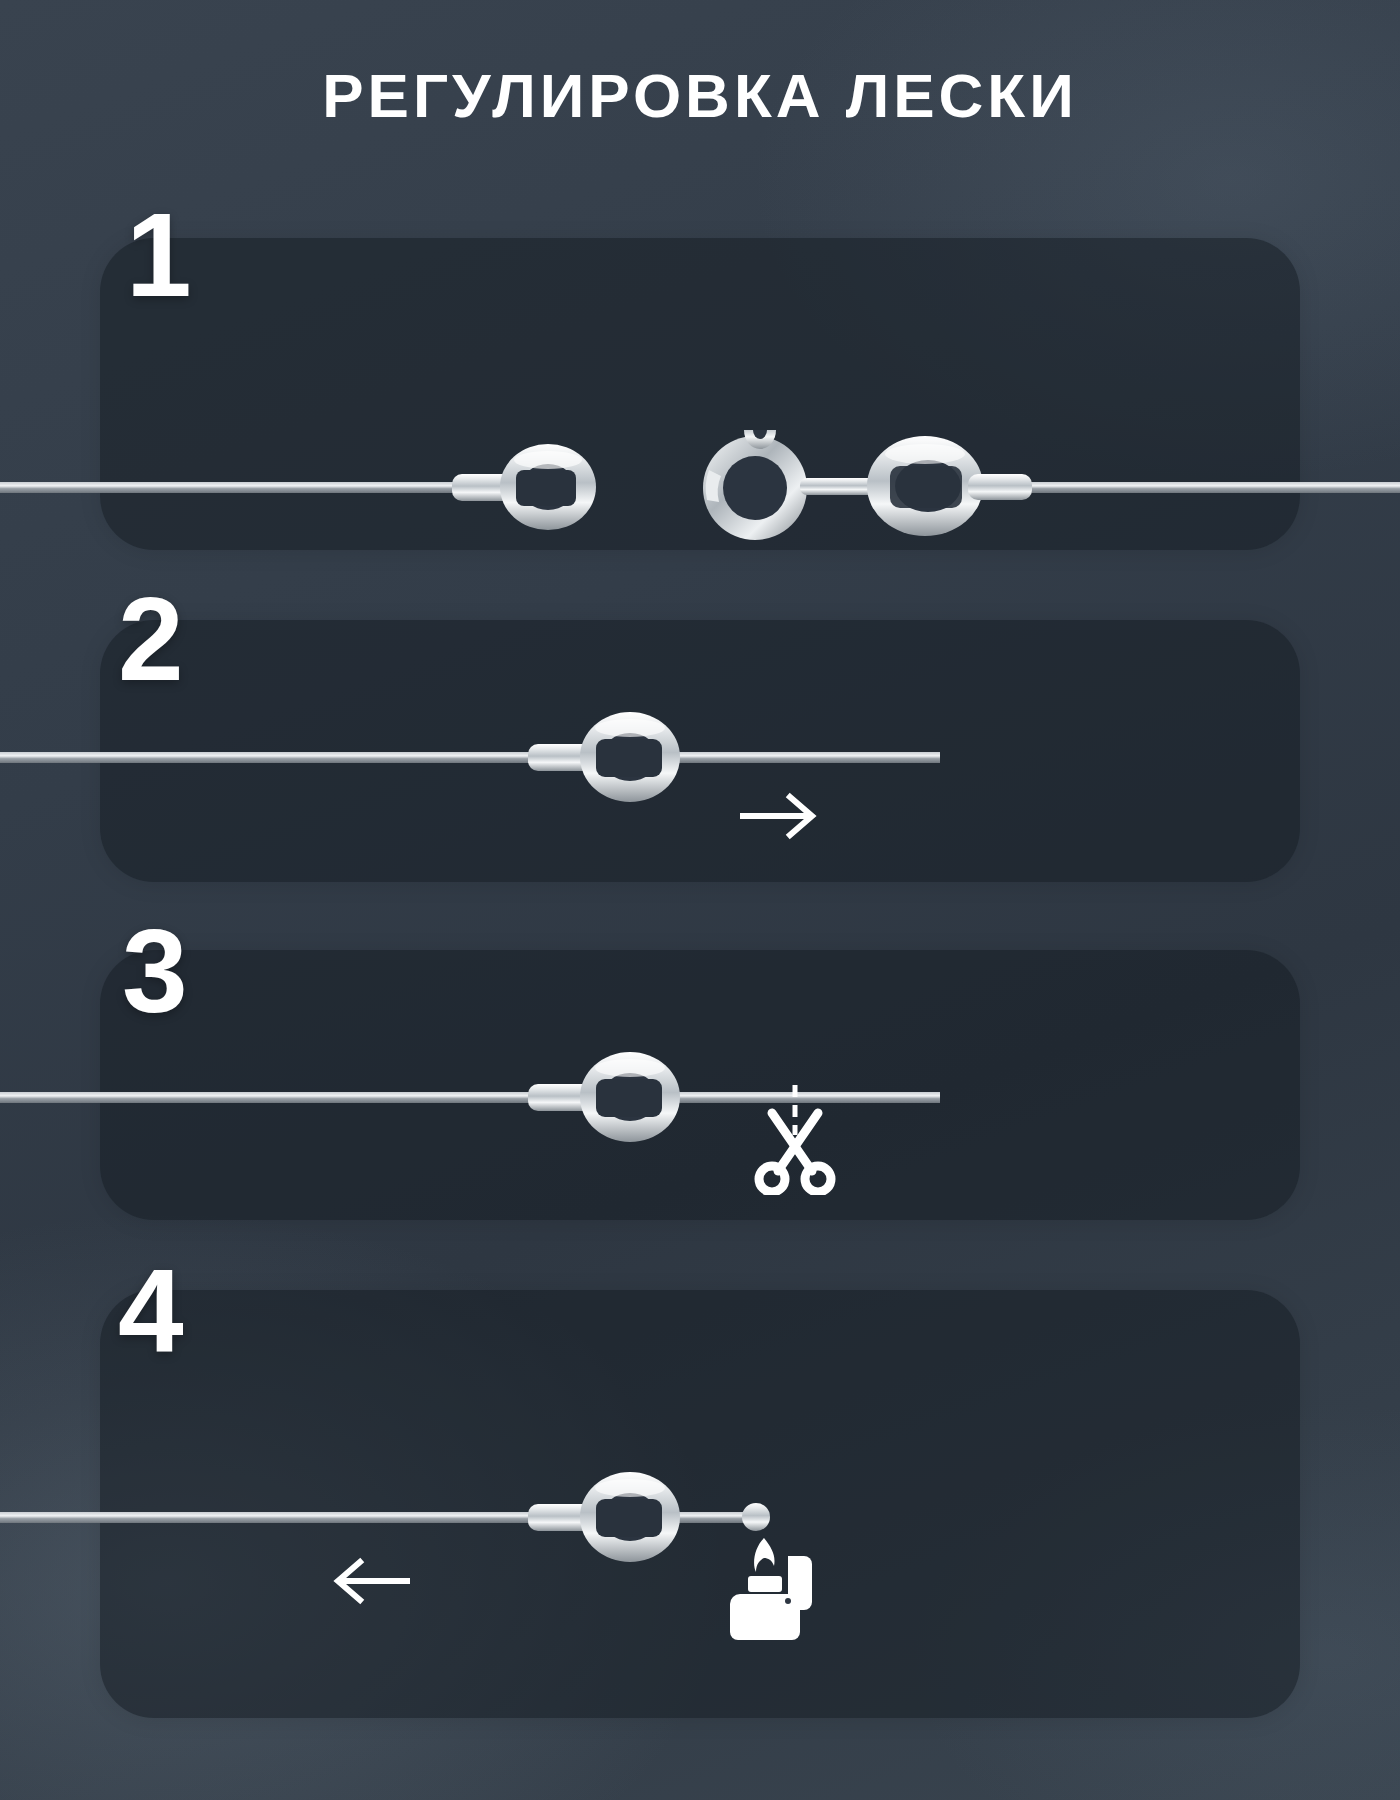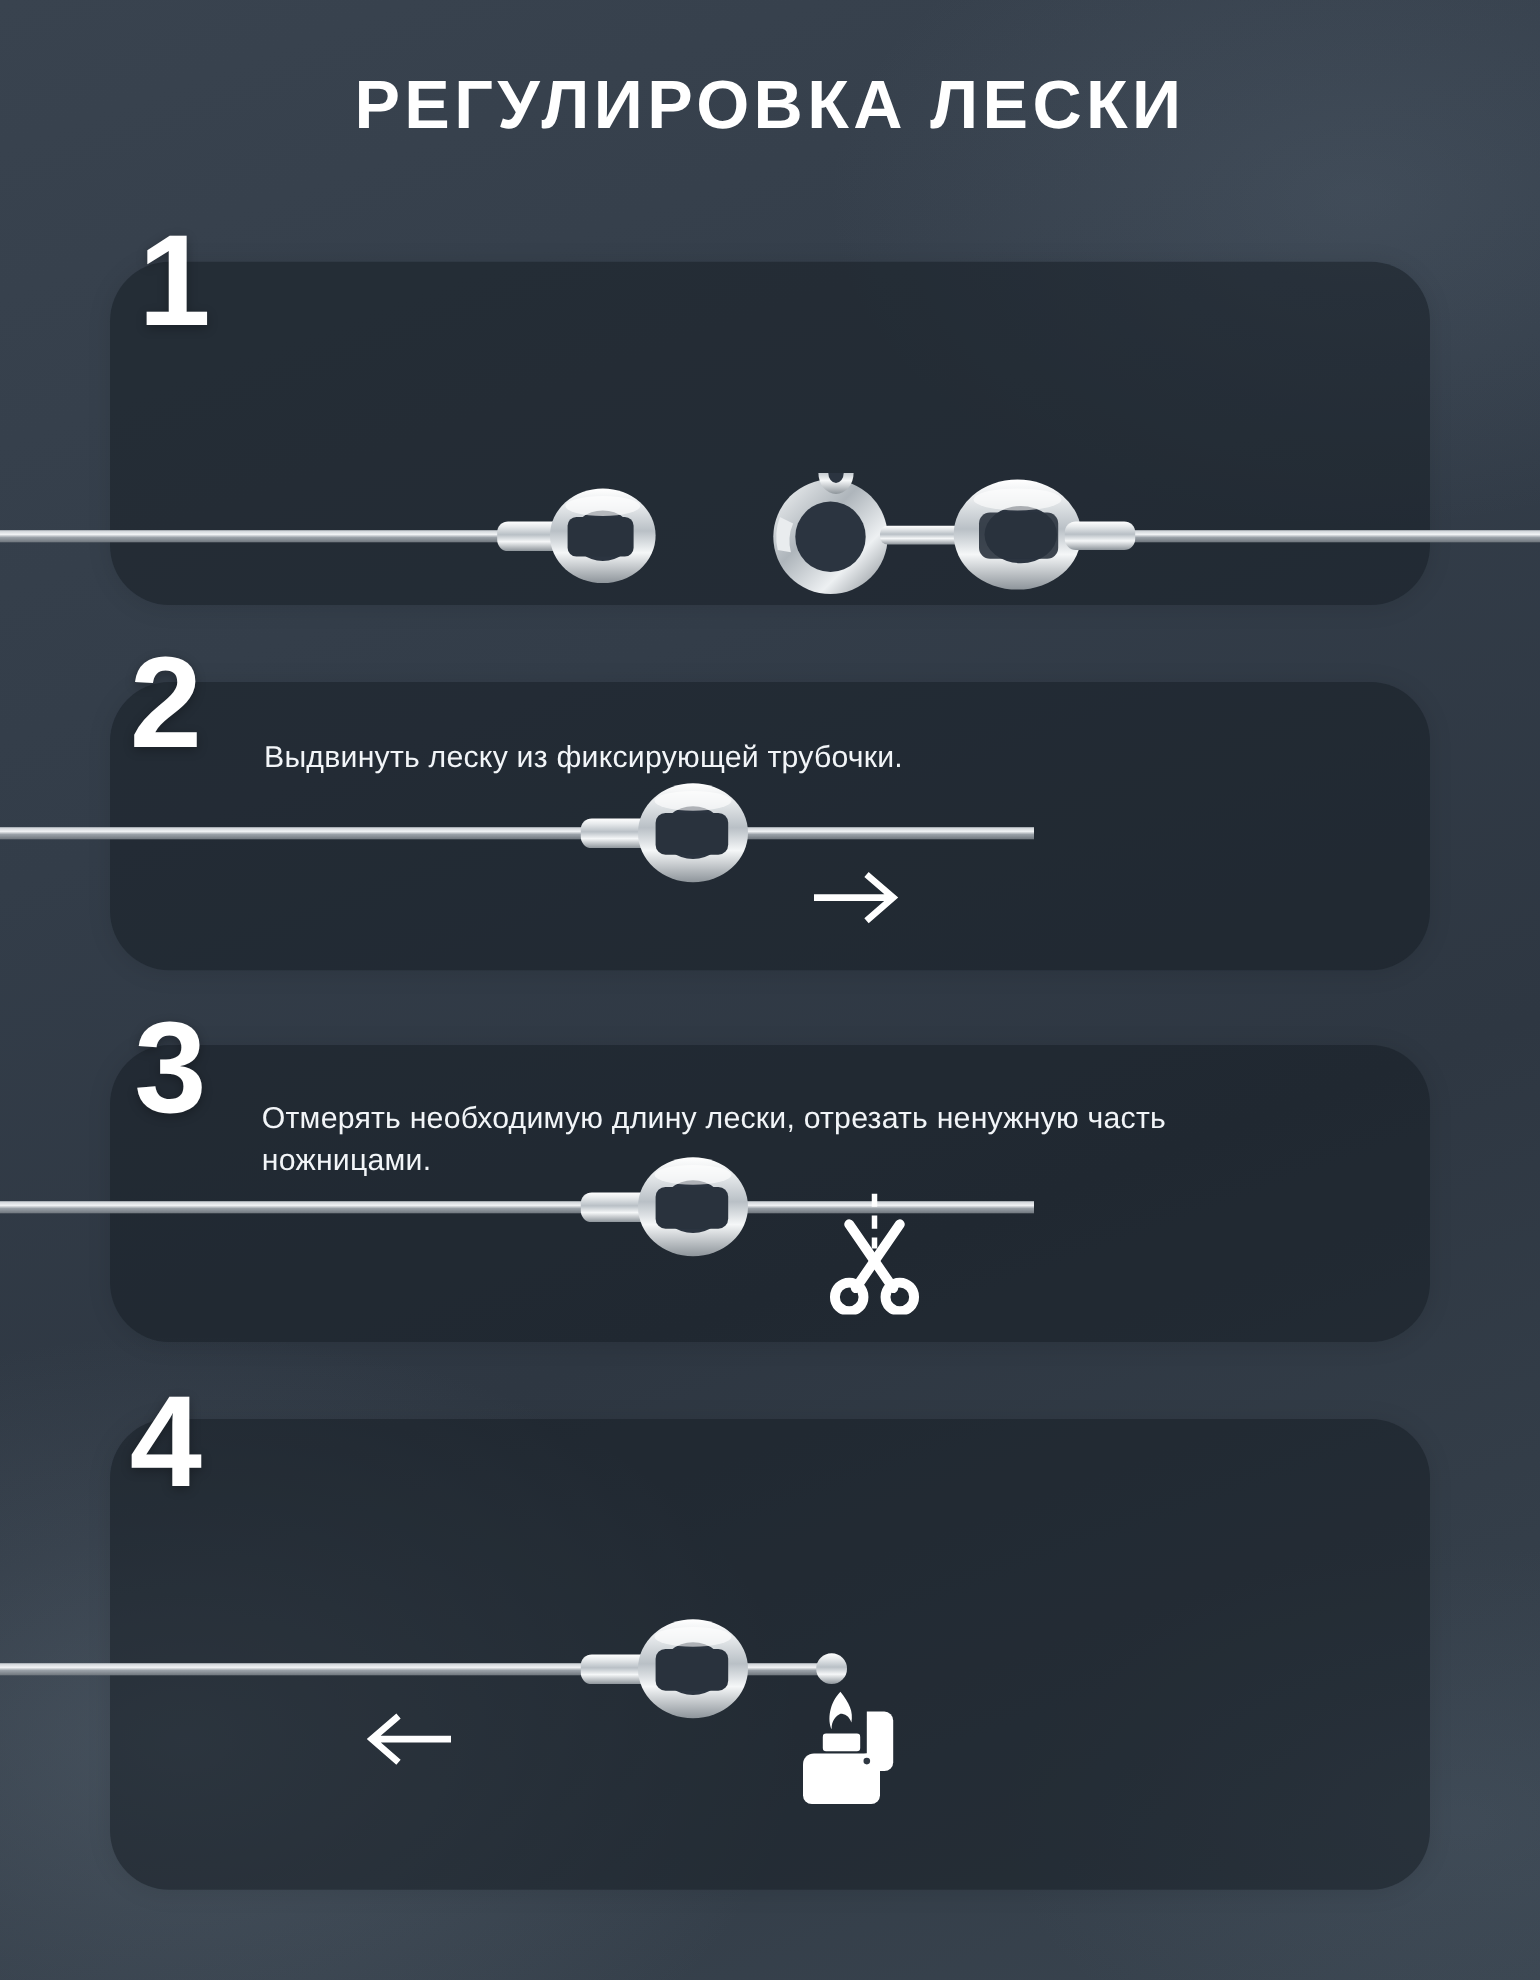--- a/index.html
+++ b/index.html
@@ -172,21 +172,20 @@
     </svg>
   </div>
 
   <div class="arrow a-right">
     <svg width="80" height="52" viewBox="0 0 80 52" xmlns="http://www.w3.org/2000/svg">
       <path d="M2 26 H70 M50 7 L72 26 L50 45" fill="none" stroke="#ffffff" stroke-width="6" stroke-linecap="square" stroke-linejoin="miter"></path>
     </svg>
   </div>
 
   <div class="num n2">2</div>
-  <div class="step-text t2">Выдвинуть леску из фиксирующей трубочки.</div>
 
   <div class="card c3"></div>
 
   <div class="row r3">
     <svg class="chain-svg" width="1400" height="130" viewBox="0 0 1400 130" xmlns="http://www.w3.org/2000/svg">
       <rect x="0" y="52" width="545" height="11" fill="url(#wire1)"></rect>
       <rect x="620" y="52" width="320" height="11" fill="url(#wire1)"></rect>
       <rect x="528" y="44" width="66" height="27" rx="10" fill="url(#metal1)"></rect>
       <ellipse cx="630" cy="57" rx="50" ry="45" fill="url(#metal1)"></ellipse>
       <ellipse cx="630" cy="57" rx="28" ry="24" fill="#2b3440"></ellipse>
@@ -199,21 +198,20 @@
     <svg width="90" height="110" viewBox="0 0 90 110" xmlns="http://www.w3.org/2000/svg">
       <path d="M45 0 V12 M45 20 V32 M45 40 V50" stroke="#ffffff" stroke-width="5" stroke-linecap="butt"></path>
       <path d="M22 28 L62 86" stroke="#ffffff" stroke-width="9" stroke-linecap="round"></path>
       <path d="M68 28 L28 86" stroke="#ffffff" stroke-width="9" stroke-linecap="round"></path>
       <circle cx="22" cy="94" r="13" fill="none" stroke="#ffffff" stroke-width="9"></circle>
       <circle cx="68" cy="94" r="13" fill="none" stroke="#ffffff" stroke-width="9"></circle>
     </svg>
   </div>
 
   <div class="num n3">3</div>
-  <div class="step-text t3">Отмерять необходимую длину лески, отрезать ненужную часть ножницами.</div>
 
   <div class="card c4"></div>
 
   <div class="row r4">
     <svg class="chain-svg" width="1400" height="150" viewBox="0 0 1400 150" xmlns="http://www.w3.org/2000/svg">
       <rect x="0" y="52" width="545" height="11" fill="url(#wire1)"></rect>
       <rect x="620" y="52" width="130" height="11" fill="url(#wire1)"></rect>
       <circle cx="756" cy="57" r="14" fill="url(#metal1)"></circle>
       <rect x="528" y="44" width="66" height="27" rx="10" fill="url(#metal1)"></rect>
       <ellipse cx="630" cy="57" rx="50" ry="45" fill="url(#metal1)"></ellipse>

